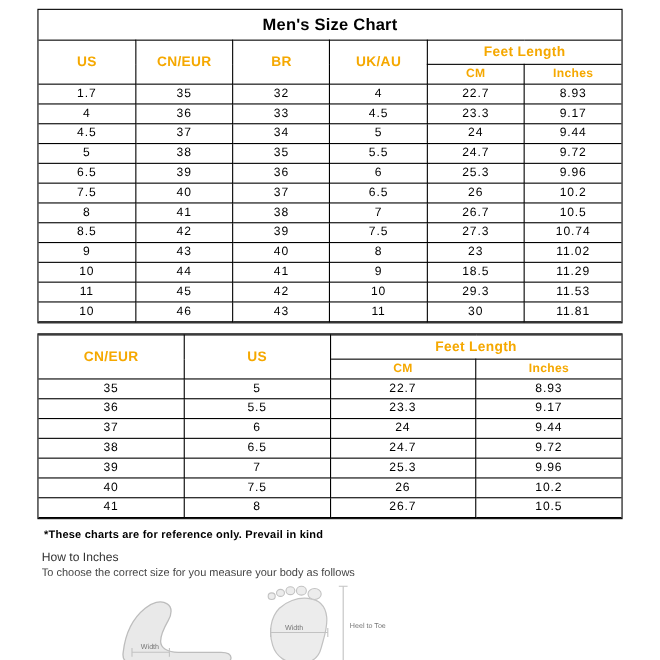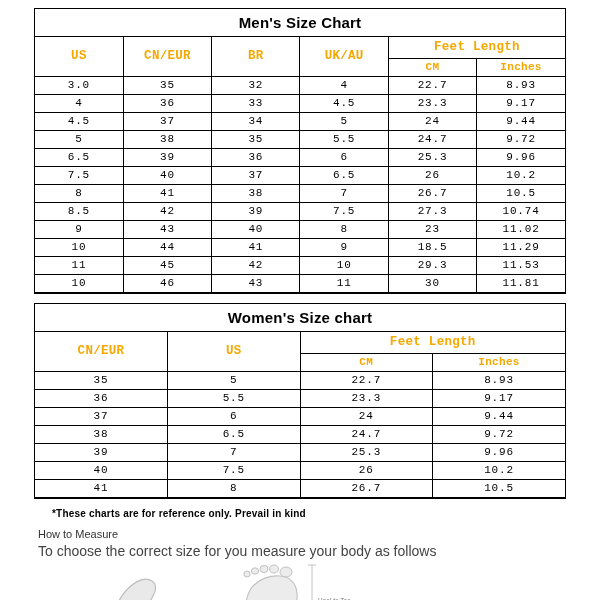--- a/index.html
+++ b/index.html
@@ -31,21 +31,20 @@
     text-align: center;
     font-weight: bold;
     font-size: 15px;
     padding: 5px 0 5px 0;
     letter-spacing: 0.2px;
   }
   table.sizes {
     border-collapse: collapse;
     width: 100%;
     table-layout: fixed;
-    font-family: Liberation Mono, monospace;
   }
   table.sizes th, table.sizes td {
     border: 1px solid #000;
     text-align: center;
     font-size: 11px;
     padding: 0;
     height: 17px;
     line-height: 17px;
     letter-spacing: 0.8px;
   }
@@ -62,30 +61,30 @@
     height: 17px;
     line-height: 17px;
     text-align: center;
   }
   .no-left { border-left: none !important; }
   .no-right { border-right: none !important; }
   .spacer { height: 9px; }
   .note {
     font-size: 10px;
     font-weight: bold;
-    margin: 9px 0 0 18px;
+    margin: 9px 0 0 6px;
     letter-spacing: 0.2px;
   }
   .how-title {
     font-size: 11px;
     margin: 9px 0 0 4px;
     color: #333;
   }
   .how-sub {
-    font-size: 14px;
+    font-size: 10px;
     margin: 3px 0 0 4px;
     color: #444;
   }
   .measure-wrap {
     position: relative;
     margin-top: 4px;
     height: 92px;
   }
   svg { display: block; }
 </style>
@@ -105,21 +104,21 @@
           <th rowspan="2">UK/AU</th>
           <th colspan="2" class="no-right">Feet Length</th>
         </tr>
         <tr>
           <th class="sub">CM</th>
           <th class="sub no-right">Inches</th>
         </tr>
       </thead>
       <tbody>
           <tr>
-            <td class="no-left">3.0</td>
+            <td class="no-left">1.7</td>
             <td>35</td>
             <td>32</td>
             <td>4</td>
             <td>22.7</td>
             <td class="no-right">8.93</td>
           </tr>
           <tr>
             <td class="no-left">4</td>
             <td>36</td>
             <td>33</td>
@@ -207,21 +206,20 @@
             <td>30</td>
             <td class="no-right">11.81</td>
           </tr>
         </tbody>
     </table>
   </div>
 
   <div class="spacer"></div>
 
   <div class="chart-block">
-    <div class="chart-title">Women's Size chart</div>
     <table class="sizes">
       <thead>
         <tr>
           <th rowspan="2" class="no-left">CN/EUR</th>
           <th rowspan="2">US</th>
           <th colspan="2" class="no-right">Feet Length</th>
         </tr>
         <tr>
           <th class="sub">CM</th>
           <th class="sub no-right">Inches</th>
@@ -269,21 +267,21 @@
             <td>8</td>
             <td>26.7</td>
             <td class="no-right">10.5</td>
           </tr>
         </tbody>
     </table>
   </div>
 
   <div class="note">*These charts are for reference only. Prevail in kind</div>
 
-  <div class="how-title">How to Measure</div>
+  <div class="how-title">How to Inches</div>
   <div class="how-sub">To choose the correct size for you measure your body as follows</div>
 
   <div class="measure-wrap">
     <svg width="532" height="92" viewBox="0 0 532 92">
 
       <g>
         <path d="M78 62 C80 44 88 30 98 22 C104 17 112 14 118 18 C123 21 122 28 119 33 C115 40 112 46 112 52 C112 58 118 62 128 62 L167 62 C173 62 176 64 176 67 C176 70 172 72 166 72 L86 72 C80 72 77 68 78 62 Z" fill="#e9e9e9" stroke="#bdbdbd" stroke-width="1.2"></path>
         <line x1="86" y1="62" x2="120" y2="62" stroke="#c2c2c2" stroke-width="1"></line>
         <line x1="86" y1="58" x2="86" y2="66" stroke="#c2c2c2" stroke-width="1"></line>
         <line x1="120" y1="58" x2="120" y2="66" stroke="#c2c2c2" stroke-width="1"></line>

